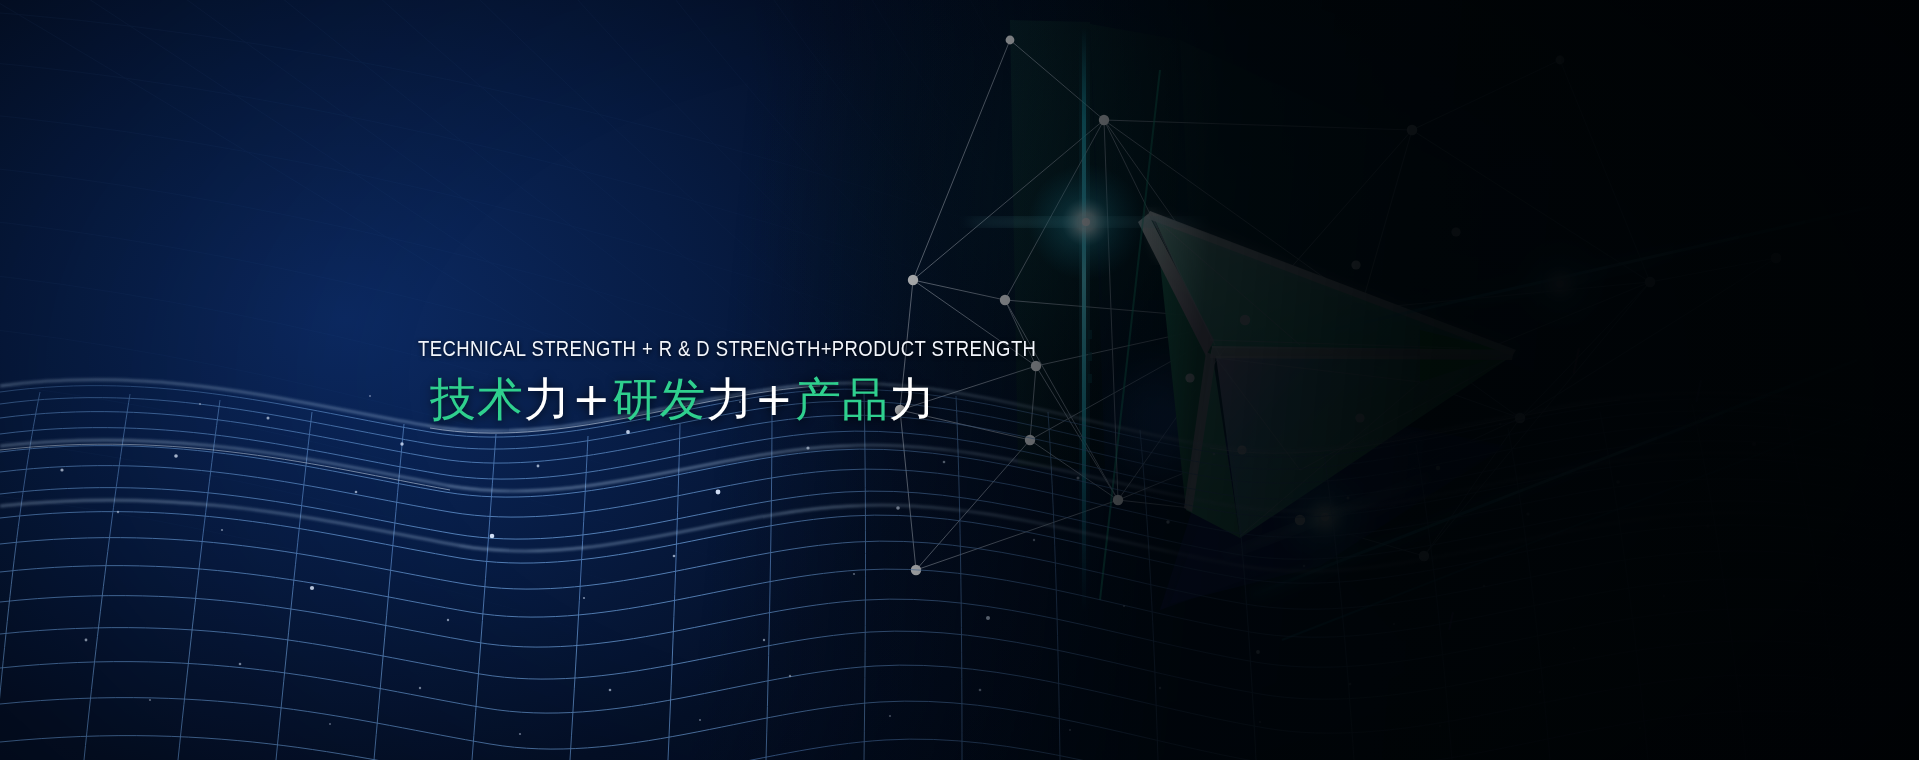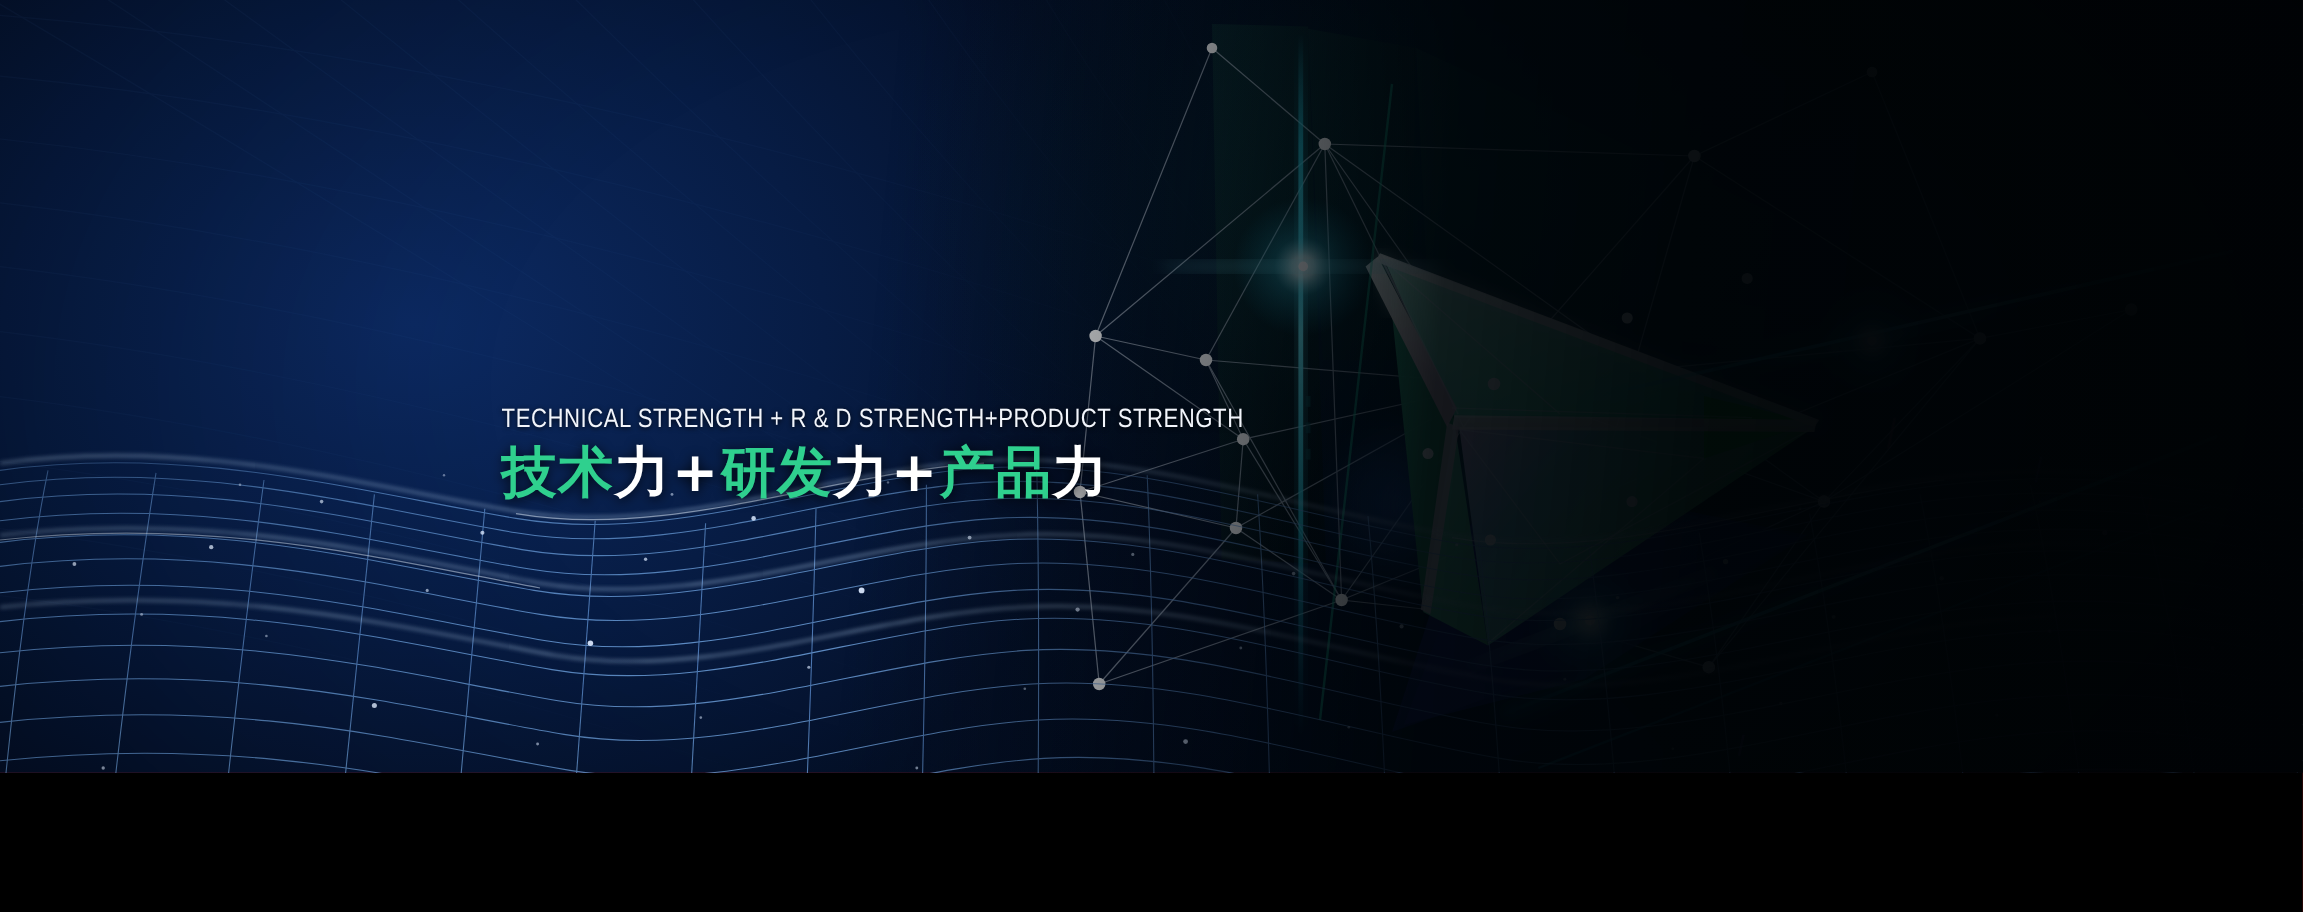--- a/index.html
+++ b/index.html
@@ -1,23 +1,23 @@
 <!DOCTYPE html>
 <html lang="zh"><head>
 <meta charset="utf-8">
 <title>Technical Strength Banner</title>
 <style>
   html,body{margin:0;padding:0;background:#000;}
   body{font-family:"Liberation Sans","DejaVu Sans",sans-serif;}
 
   #banner{
     position:relative;
-    width:1919px;height:644px;
+    width:1919px;height:760px;
     overflow:hidden;
-    background:#b91c1c;
+    background:#6d28d9;
   }
 
   
   .layer{position:absolute;inset:0;}
 
   #bg-base{
     background:
       radial-gradient(ellipse 900px 700px at 18% 42%, #0c2a63 0%, #071c44 38%, #041028 68%, #020a1c 100%),
       linear-gradient(100deg,#062050 0%,#051a40 26%,#04122e 46%,#030c1f 60%,#030a14 72%,#02070e 86%,#010407 100%);
   }
@@ -52,24 +52,24 @@
     letter-spacing:.5px;
     color:#f2f5fb;
     white-space:nowrap;
     transform:scaleX(.84);
     transform-origin:left center;
     text-shadow:0 1px 5px rgba(0,0,0,.85);
     margin:0 0 6px 0;
     font-weight:400;
   }
   #headline{
-    margin:0;
+    margin:12px;
     font-family:"DejaVu Sans","Liberation Sans",sans-serif;
     font-size:46px;
-    font-weight:700;
+    font-weight:400;
     line-height:1.12;
     letter-spacing:1px;
     white-space:nowrap;
     text-shadow:0 2px 10px rgba(0,0,0,.8);
   }
   #headline .g{color:#2fd08e;}
   #headline .w{color:#ffffff;}
   #headline .p{color:#ffffff;padding:0 1px;}
 
   

